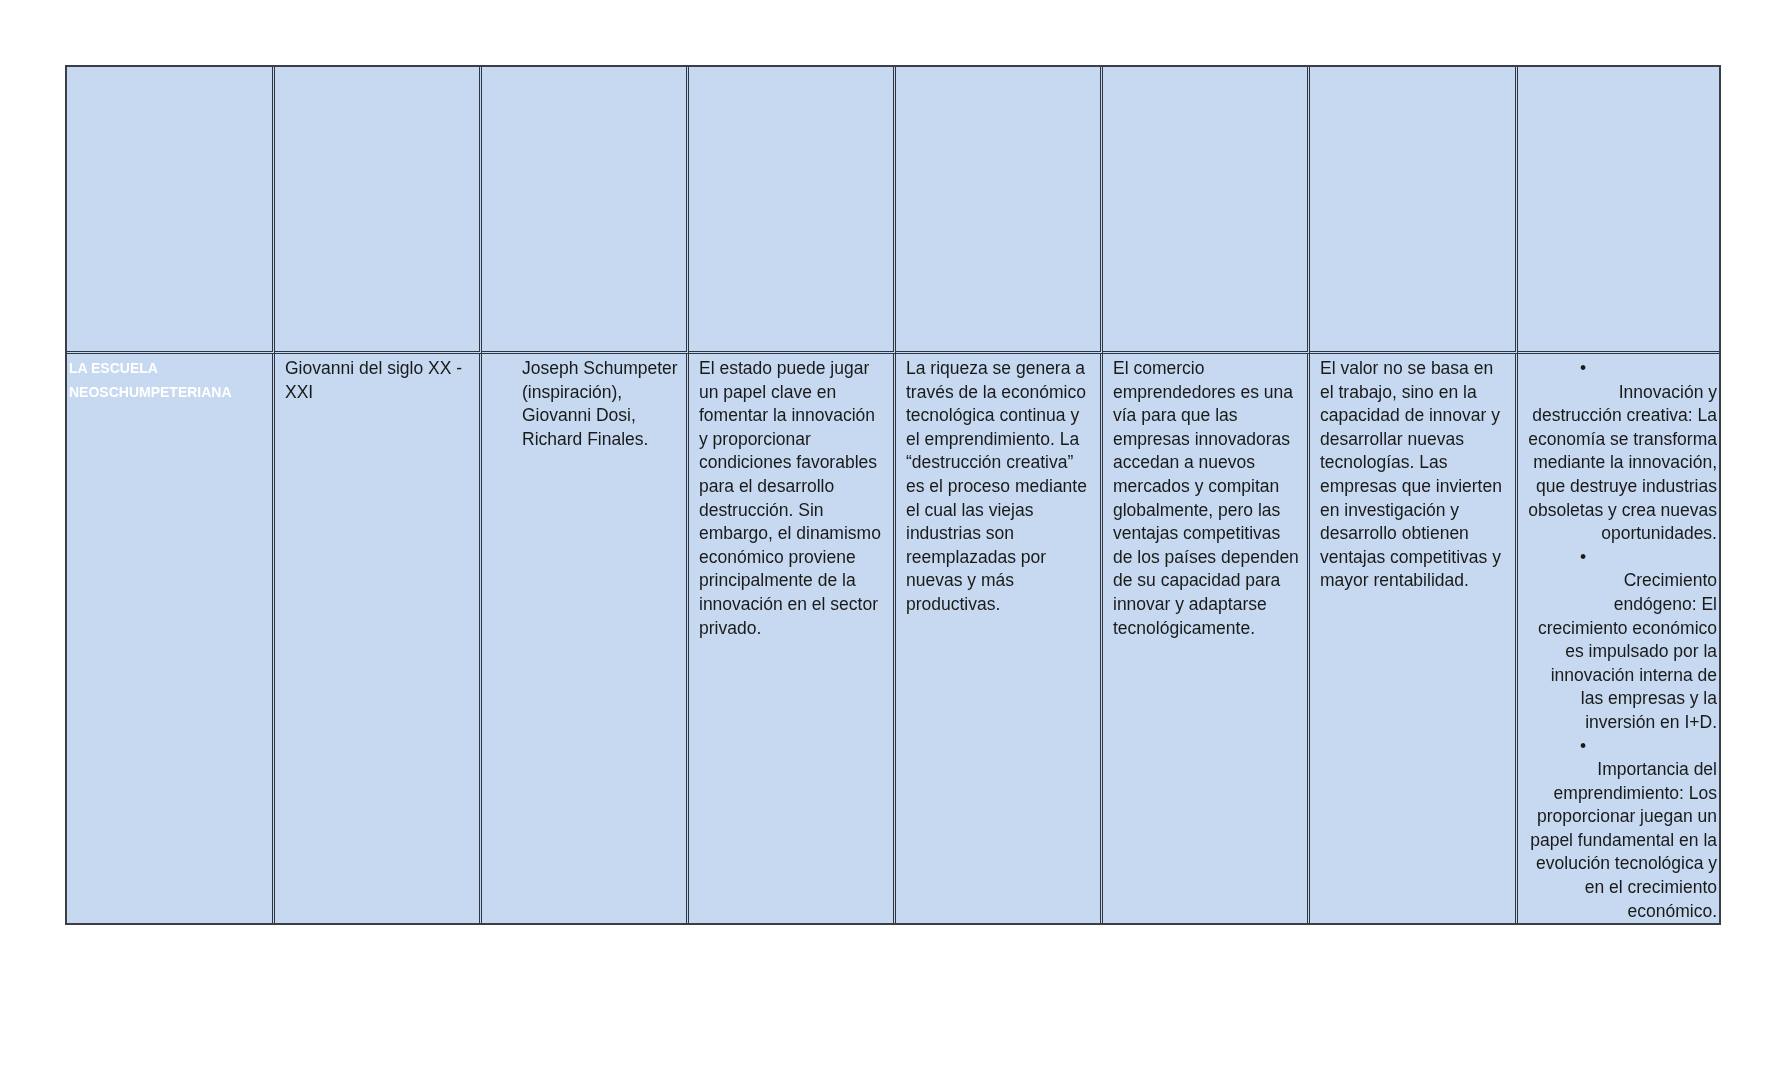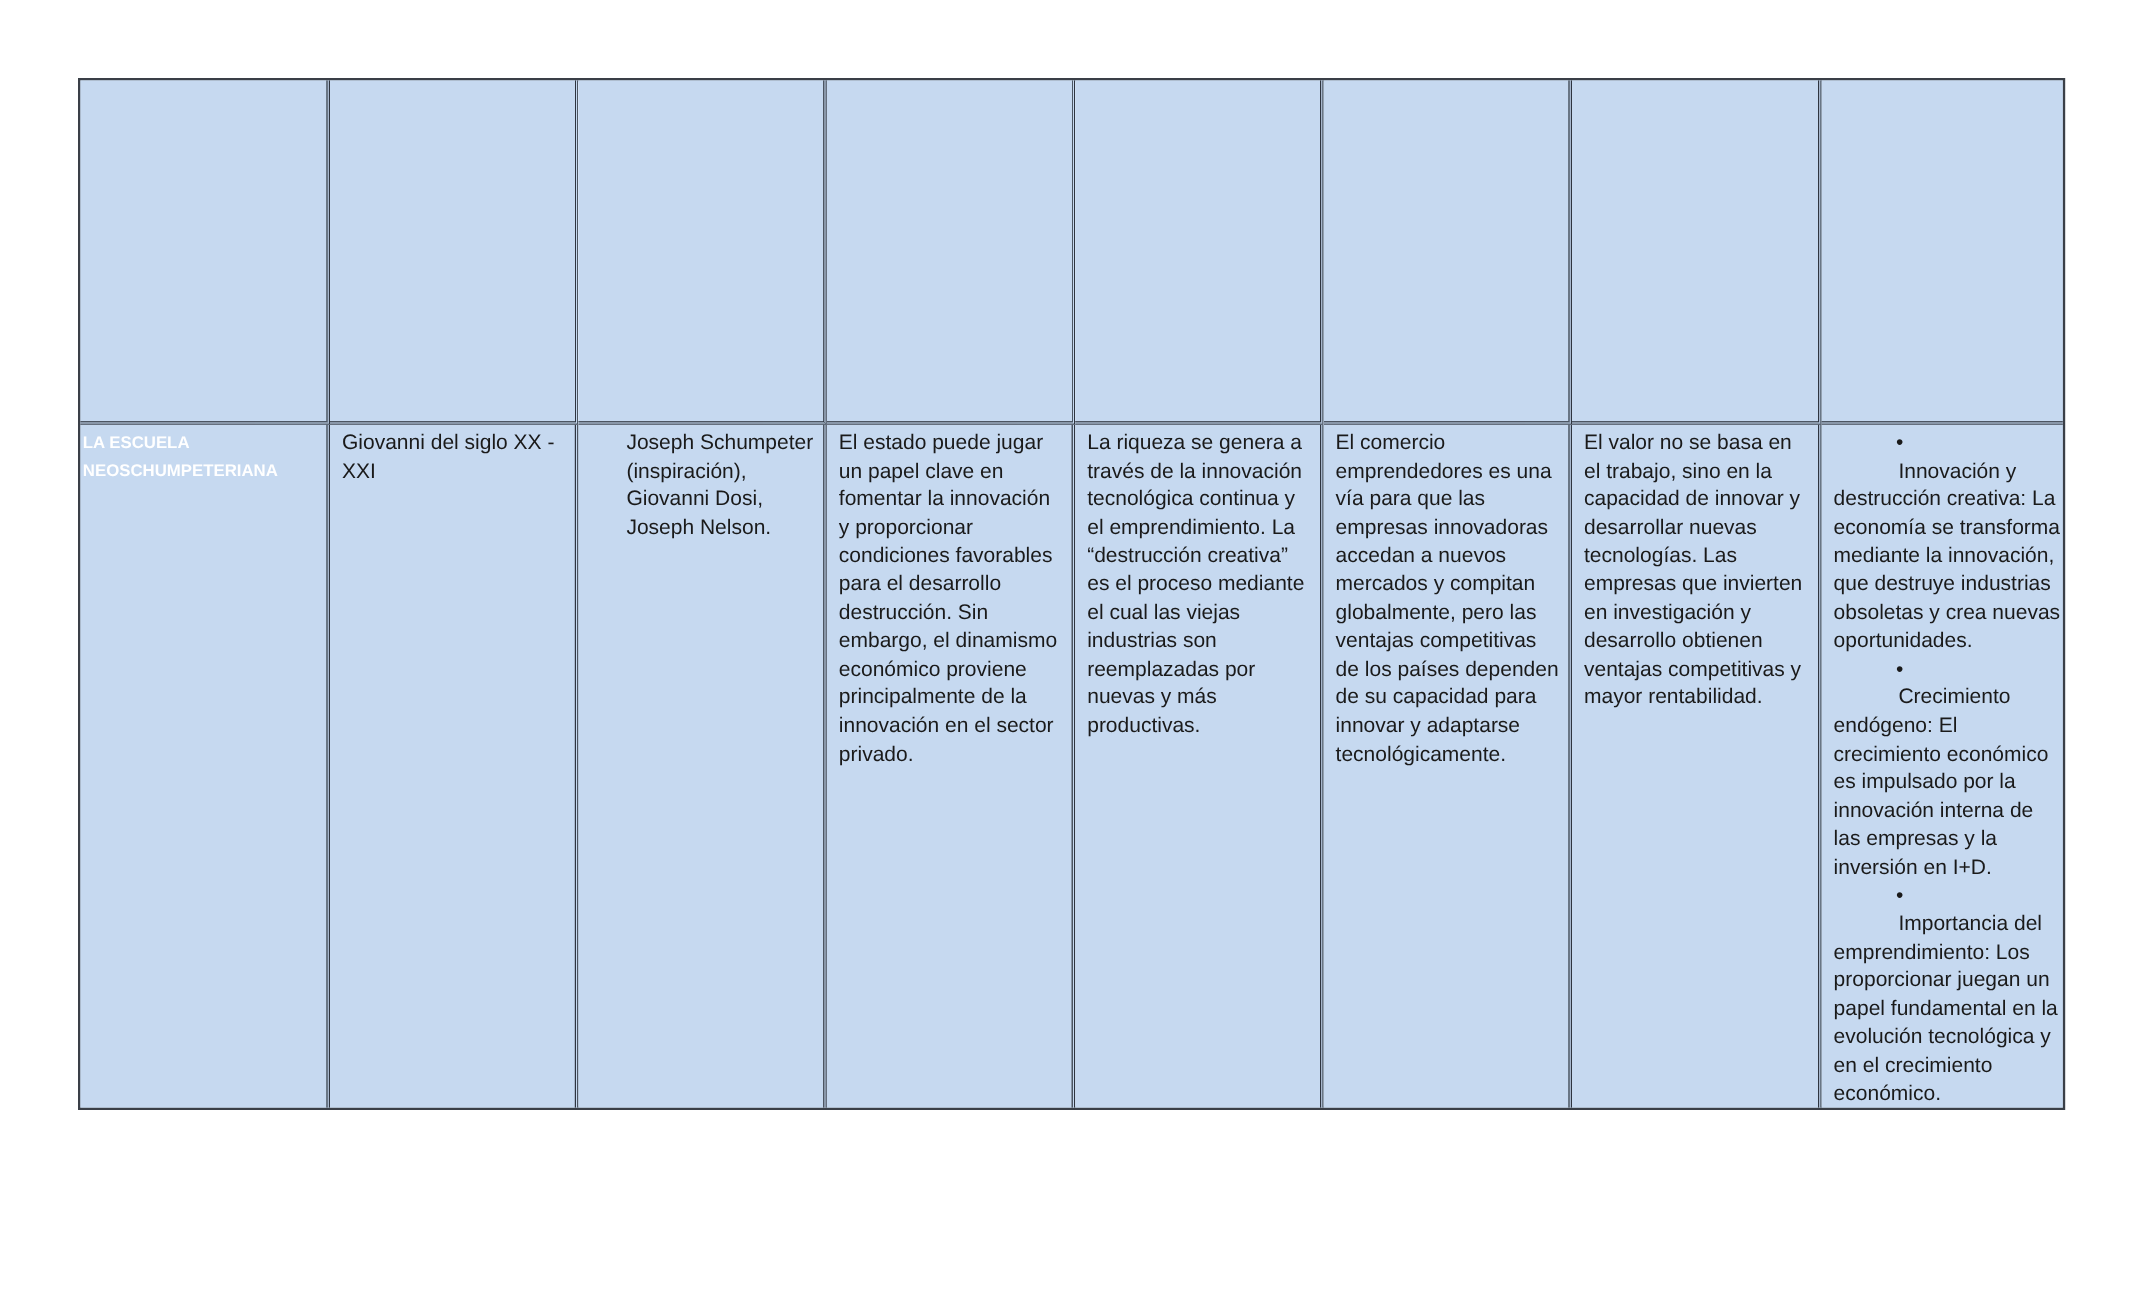--- a/index.html
+++ b/index.html
@@ -55,20 +55,21 @@
       padding-left: 40px;
     }
     .bullet-dot {
       display: block;
       padding-left: 52px;
       line-height: 23.6px;
     }
     .bullet-text {
       display: block;
       text-indent: 54px;
+      text-align: right;
     }
     .last-col .cell-inner {
       padding: 3px 2px 0 10px;
     }
   </style>
 </head>
 <body>
 
 <table class="doc-table">
   <colgroup>
@@ -109,27 +110,27 @@
         </td>
   </tr>
   <tr class="body-row">
     <td>
       <div class="school-name">LA ESCUELA NEOSCHUMPETERIANA</div>
     </td>
     <td>
       <div class="cell-inner">Giovanni del siglo XX - XXI</div>
     </td>
     <td>
-      <div class="cell-inner indented">Joseph Schumpeter (inspiración), Giovanni Dosi, Joseph Nelson.</div>
+      <div class="cell-inner indented">Joseph Schumpeter (inspiración), Giovanni Dosi, Richard Finales.</div>
     </td>
     <td>
       <div class="cell-inner">El estado puede jugar un papel clave en fomentar la innovación y proporcionar condiciones favorables para el desarrollo destrucción. Sin embargo, el dinamismo económico proviene principalmente de la innovación en el sector privado.</div>
     </td>
     <td>
-      <div class="cell-inner">La riqueza se genera a través de la innovación tecnológica continua y el emprendimiento. La “destrucción creativa” es el proceso mediante el cual las viejas industrias son reemplazadas por nuevas y más productivas.</div>
+      <div class="cell-inner">La riqueza se genera a través de la económico tecnológica continua y el emprendimiento. La “destrucción creativa” es el proceso mediante el cual las viejas industrias son reemplazadas por nuevas y más productivas.</div>
     </td>
     <td>
       <div class="cell-inner">El comercio emprendedores es una vía para que las empresas innovadoras accedan a nuevos mercados y compitan globalmente, pero las ventajas competitivas de los países dependen de su capacidad para innovar y adaptarse tecnológicamente.</div>
     </td>
     <td>
       <div class="cell-inner">El valor no se basa en el trabajo, sino en la capacidad de innovar y desarrollar nuevas tecnologías. Las empresas que invierten en investigación y desarrollo obtienen ventajas competitivas y mayor rentabilidad.</div>
     </td>
     <td class="last-col">
       <div class="cell-inner">
         <div>

